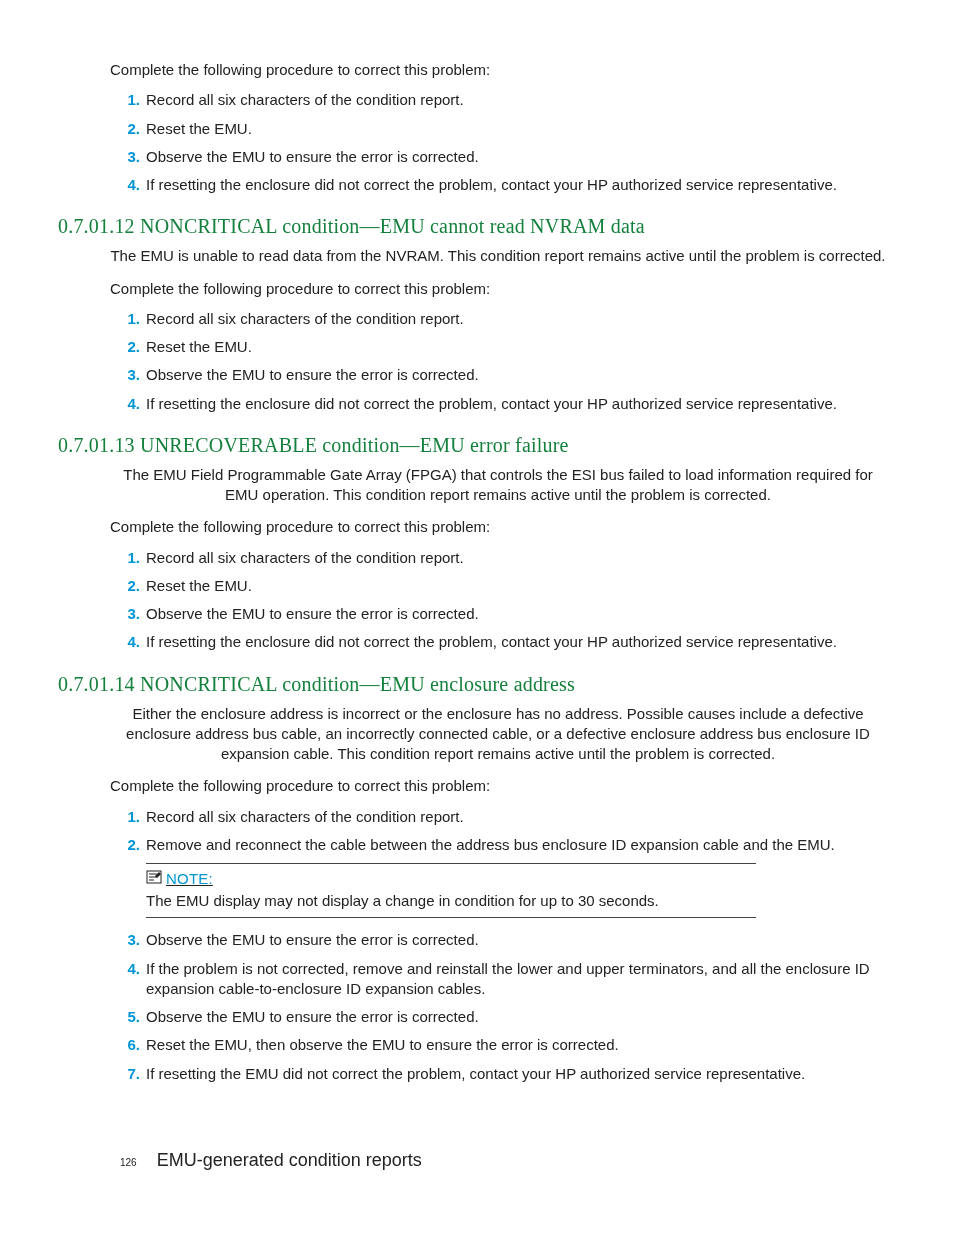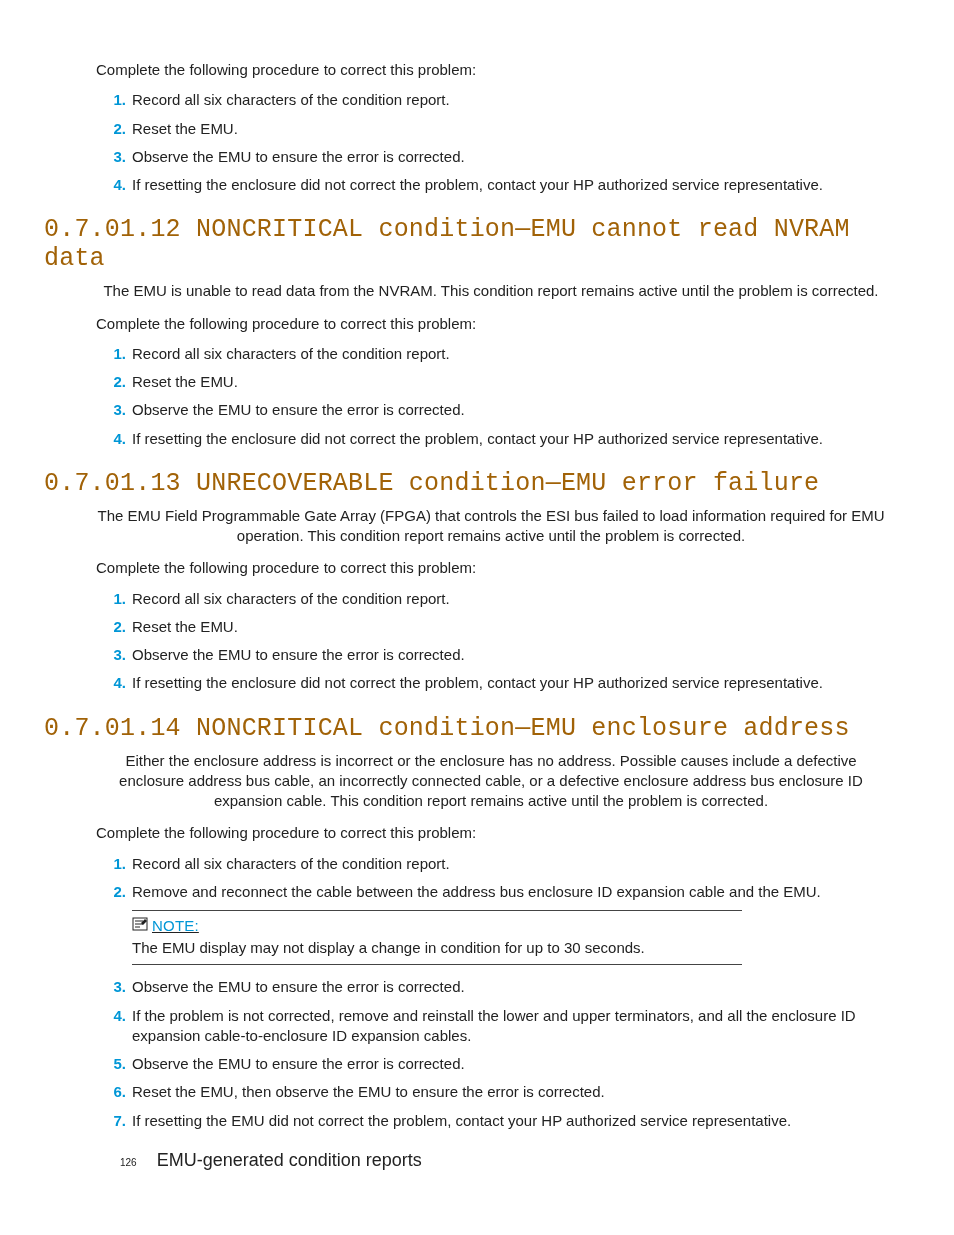--- a/index.html
+++ b/index.html
@@ -1,25 +1,25 @@
 <!DOCTYPE html>
 <html><head>
 <meta charset="utf-8">
 <style>
   * { box-sizing: border-box; margin: 0; padding: 0; }
   html, body { width: 954px; height: 1235px; background: #fff; font-family: Arial, Helvetica, sans-serif; color: #222; }
-  .page { position: relative; width: 954px; height: 1235px; padding: 60px 68px 0 44px; }
+  .page { position: relative; width: 954px; height: 1235px; padding: 60px 68px 0 58px; }
   .content { margin-left: 52px; }
   .intro { font-size: 15px; line-height: 1.35; margin-bottom: 12px; text-align: center; }
   .procline { font-size: 15px; line-height: 1.35; margin-bottom: 10px; }
   ol.steps { list-style: none; margin: 0 0 20px 0; padding: 0; }
   ol.steps li { display: flex; align-items: flex-start; margin-bottom: 8px; font-size: 15px; line-height: 1.35; }
   ol.steps li .num { color: #0096d6; font-weight: bold; min-width: 30px; text-align: right; margin-right: 6px; }
   ol.steps li .txt { flex: 1; }
-  h2.section { color: #a16207; font-weight: normal; font-size: 25px; letter-spacing: 0.2px; margin: 16px 0 8px -52px; font-family: Liberation Mono, monospace; }
+  h2.section { color: #15803d; font-weight: normal; font-size: 20px; letter-spacing: 0.2px; margin: 16px 0 8px -52px; font-family: Liberation Serif, serif; }
   .note-block { margin-left: 36px; margin-bottom: 12px; }
   .note-block .rule { border-top: 1px solid #444; height: 1px; margin: 6px 0; width: 610px; }
   .note-block .label-row { display: flex; align-items: center; margin: 4px 0 4px 0; text-decoration: underline; }
   .note-block .note-icon { font-size: 13px; margin-right: 4px; color: #222; }
   .note-block .note-label { color: #0096d6; font-size: 15px; font-weight: normal; letter-spacing: 0.2px; }
   .note-block .note-text { font-size: 15px; line-height: 1.35; margin: 2px 0 6px 0; width: 610px; }
   .footer { position: absolute; bottom: 64px; left: 120px; font-size: 12px; display: flex; align-items: baseline; }
   .footer .pnum { font-size: 10px; margin-right: 20px; }
   .footer .ptitle { font-size: 18px; }
 </style>

